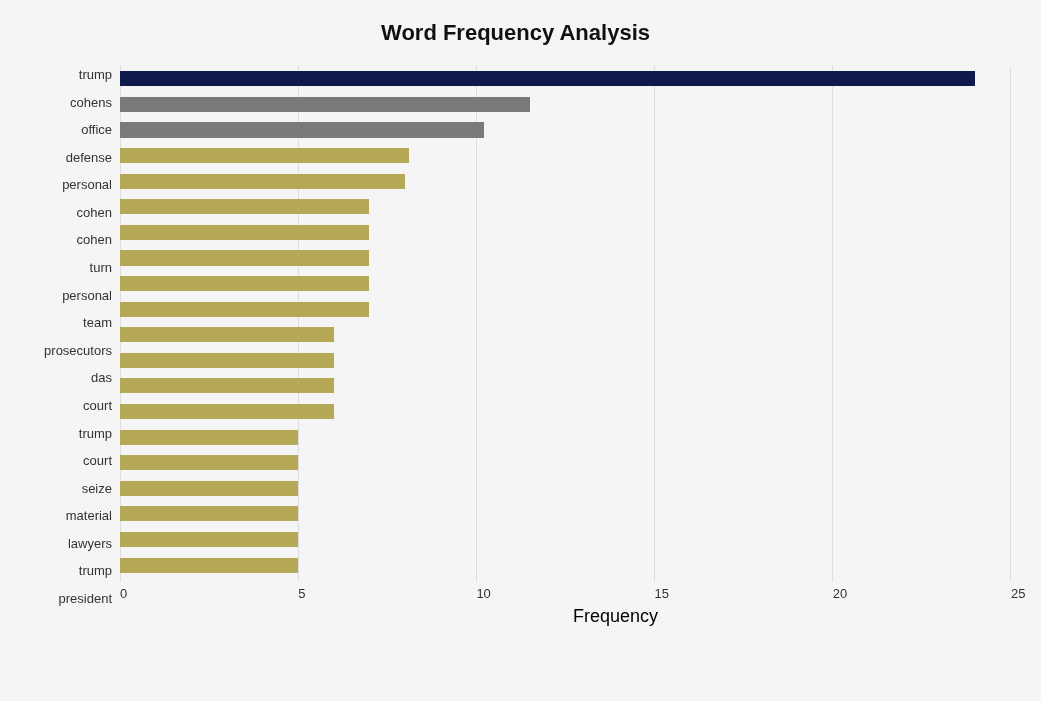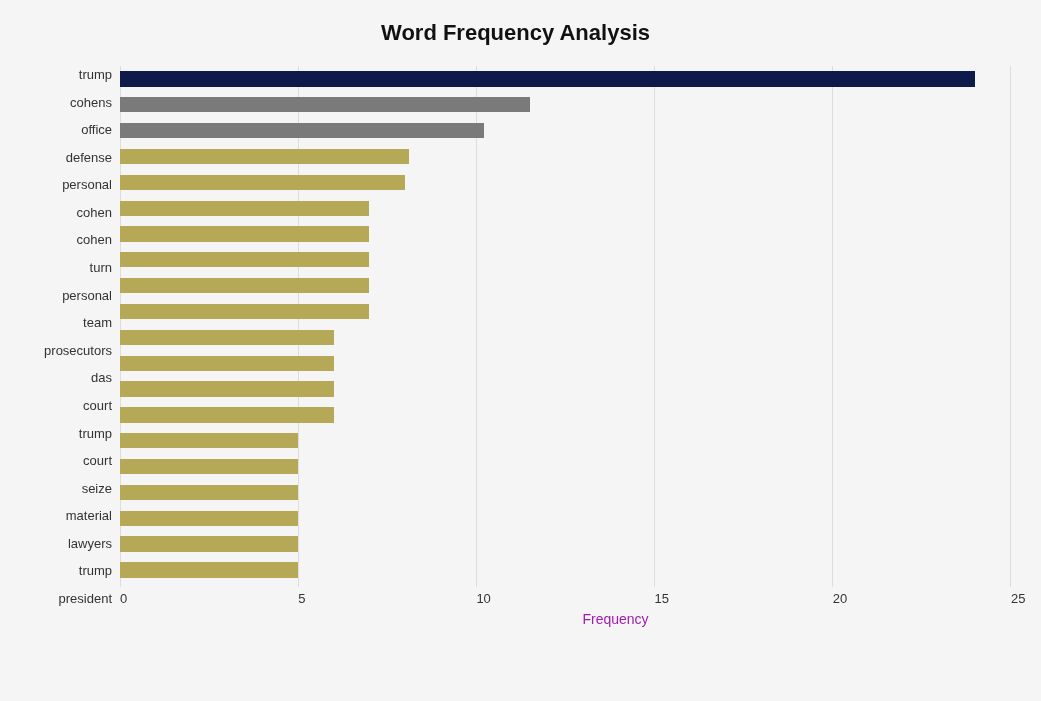--- a/index.html
+++ b/index.html
@@ -97,22 +97,22 @@
     }
     .x-tick {
       font-size: 13px;
       color: #333;
       text-align: center;
       width: 0;
       white-space: nowrap;
     }
     .x-axis-label {
       text-align: center;
-      font-size: 14px;
-      color: #a21caf;
+      font-size: 18px;
+      color: #000000;
       margin-top: 2px;
       padding-left: 100px;
     }
   </style>
 </head>
 <body>
 
 <div class="chart-container">
   <div class="chart-title">Word Frequency Analysis</div>
   <div class="chart-area">

